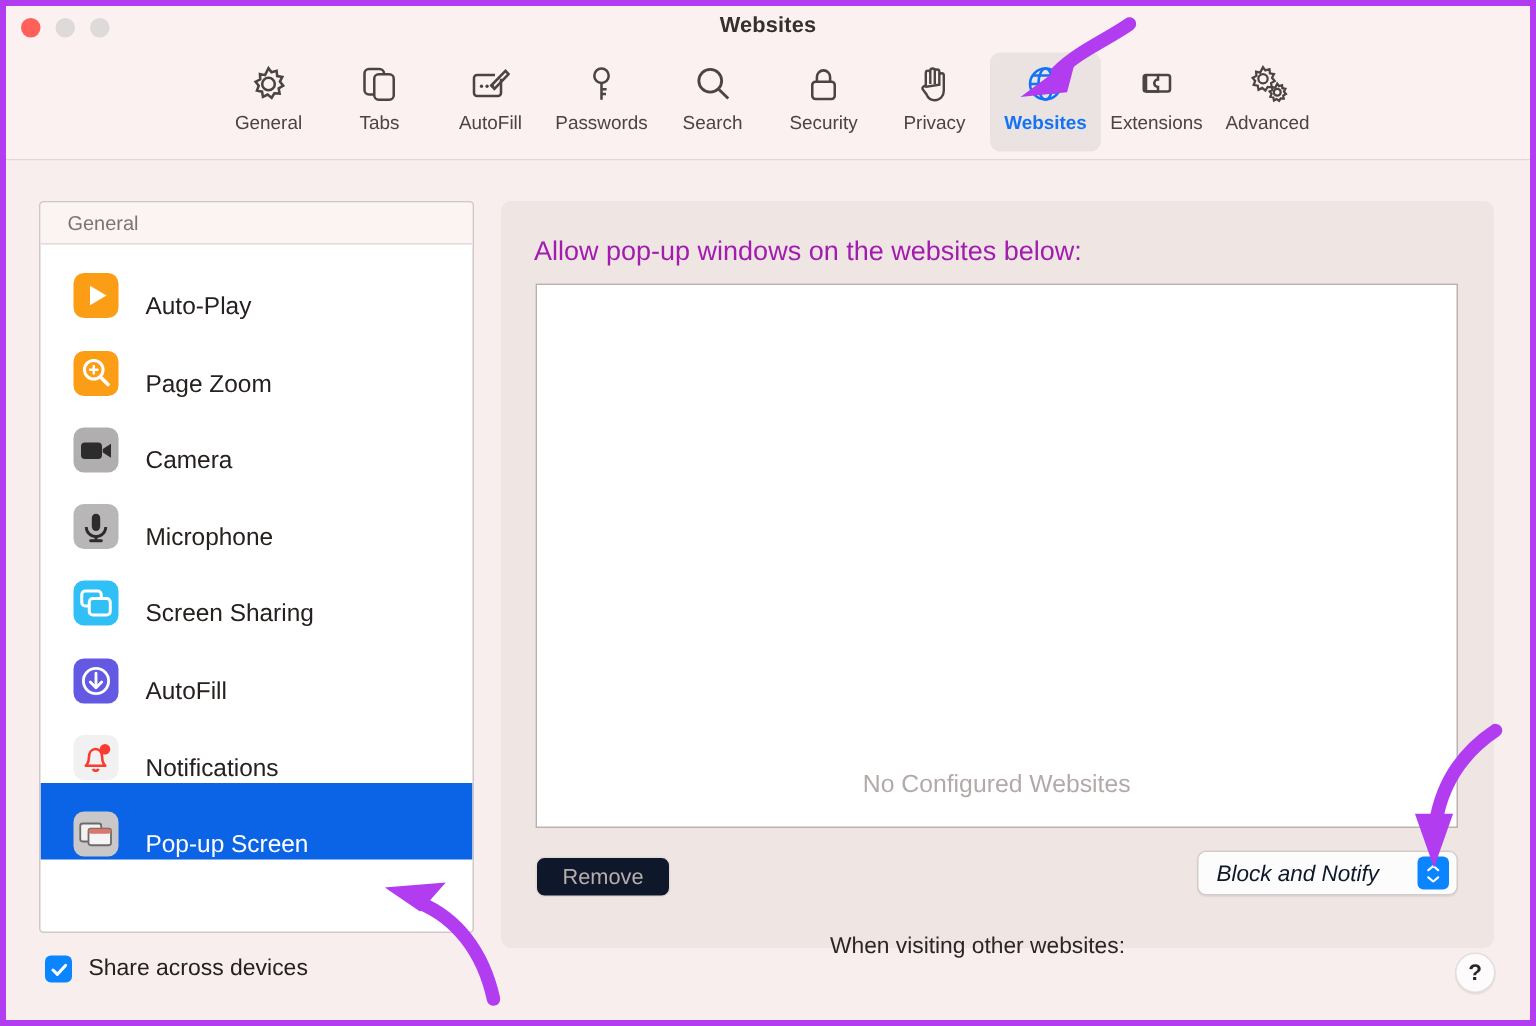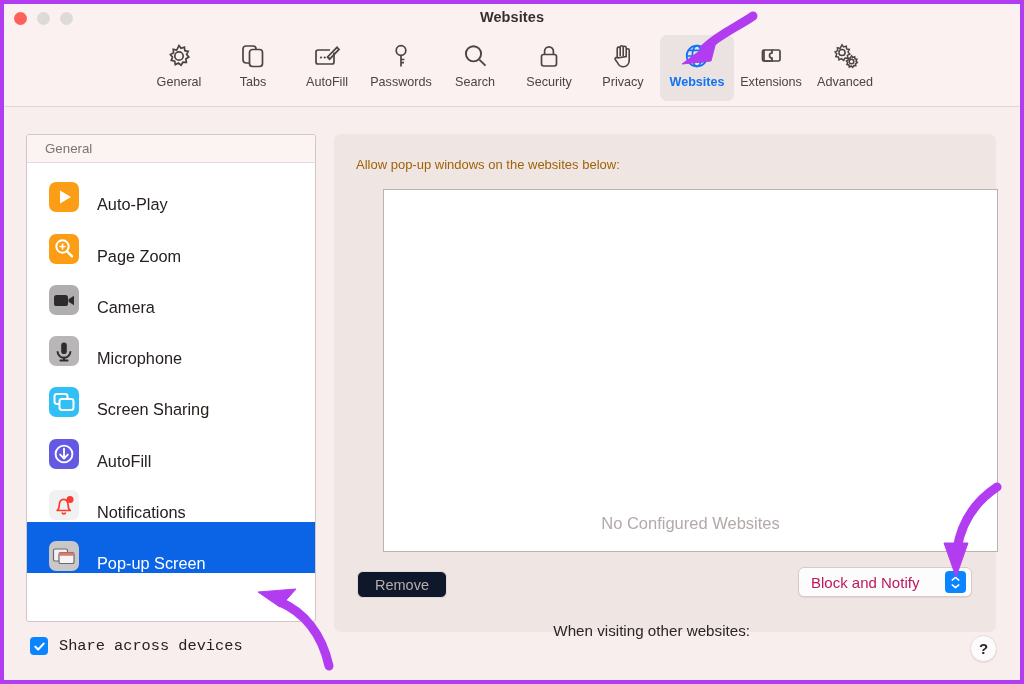--- a/index.html
+++ b/index.html
@@ -95,47 +95,46 @@
     cursor: default;
   }
   .side-item.selected { background: #0b63e5; }
   .side-label { font-size: 16.3px; color: #26211f; }
   .side-item.selected .side-label { color: #ffffff; }
   .side-icon { width: 34px; height: 34px; flex: 0 0 34px; display:block; }
 
   
   #share-row {
     position: absolute; left: 26px; top: 530px;
-    display: flex; align-items: center; gap: 11px; font-family: Liberation Mono, monospace;
+    display: flex; align-items: center; gap: 11px;
   }
   #share-check {
     width: 18px; height: 18px; border-radius: 4px;
     background: #0a84ff;
     display: flex; align-items: center; justify-content: center;
   }
   #share-check svg { width: 13px; height: 13px; display:block; }
   #share-label { font-size: 15.3px; color: #26211f; }
 
   
   #panel {
     position: absolute; left: 330px; top: 27px;
     width: 662px; height: 498px;
     background: #efe6e4;
     border-radius: 7px;
   }
   #panel-title {
     position: absolute; left: 22px; top: 23px;
-    font-size: 13px; color: #a16207;
+    font-size: 18px; color: #a21caf;
   }
   #website-list {
     position: absolute; left: 23px; top: 55px;
     width: 615px; height: 363px;
     background: #ffffff;
     border: 1px solid #b9b2b0;
-    margin-left: 26px;
   }
   #empty-text {
     position: absolute; left: 0; bottom: 18px; width: 100%;
     text-align: center;
     font-size: 16.5px; color: #b2aaa8;
   }
   #remove-btn {
     position: absolute; left: 23px; top: 437px;
     width: 90px; height: 27px;
     background: #0f172a;
@@ -152,21 +151,21 @@
     position: absolute; left: 464px; top: 433px;
     width: 174px; height: 30px;
     background: #fdfcfc;
     border: 1px solid #d3cccb;
     border-radius: 6px;
     display: flex; align-items: center;
     padding: 0 5px 0 12px;
     box-shadow: 0 1px 1px rgba(0,0,0,.07);
   }
   #popup-select-value {
-    flex: 1; font-size: 15px; color: #be185d; white-space: nowrap;
+    flex: 1; font-size: 15px; color: #0f172a; white-space: nowrap; font-style: italic;
   }
   #popup-stepper {
     width: 21px; height: 22px; border-radius: 4px;
     background: #0a84ff;
     display: flex; flex-direction: column;
     align-items: center; justify-content: center;
     gap: 1px;
   }
   #popup-stepper svg { width: 9px; height: 6px; display: block; }
 

